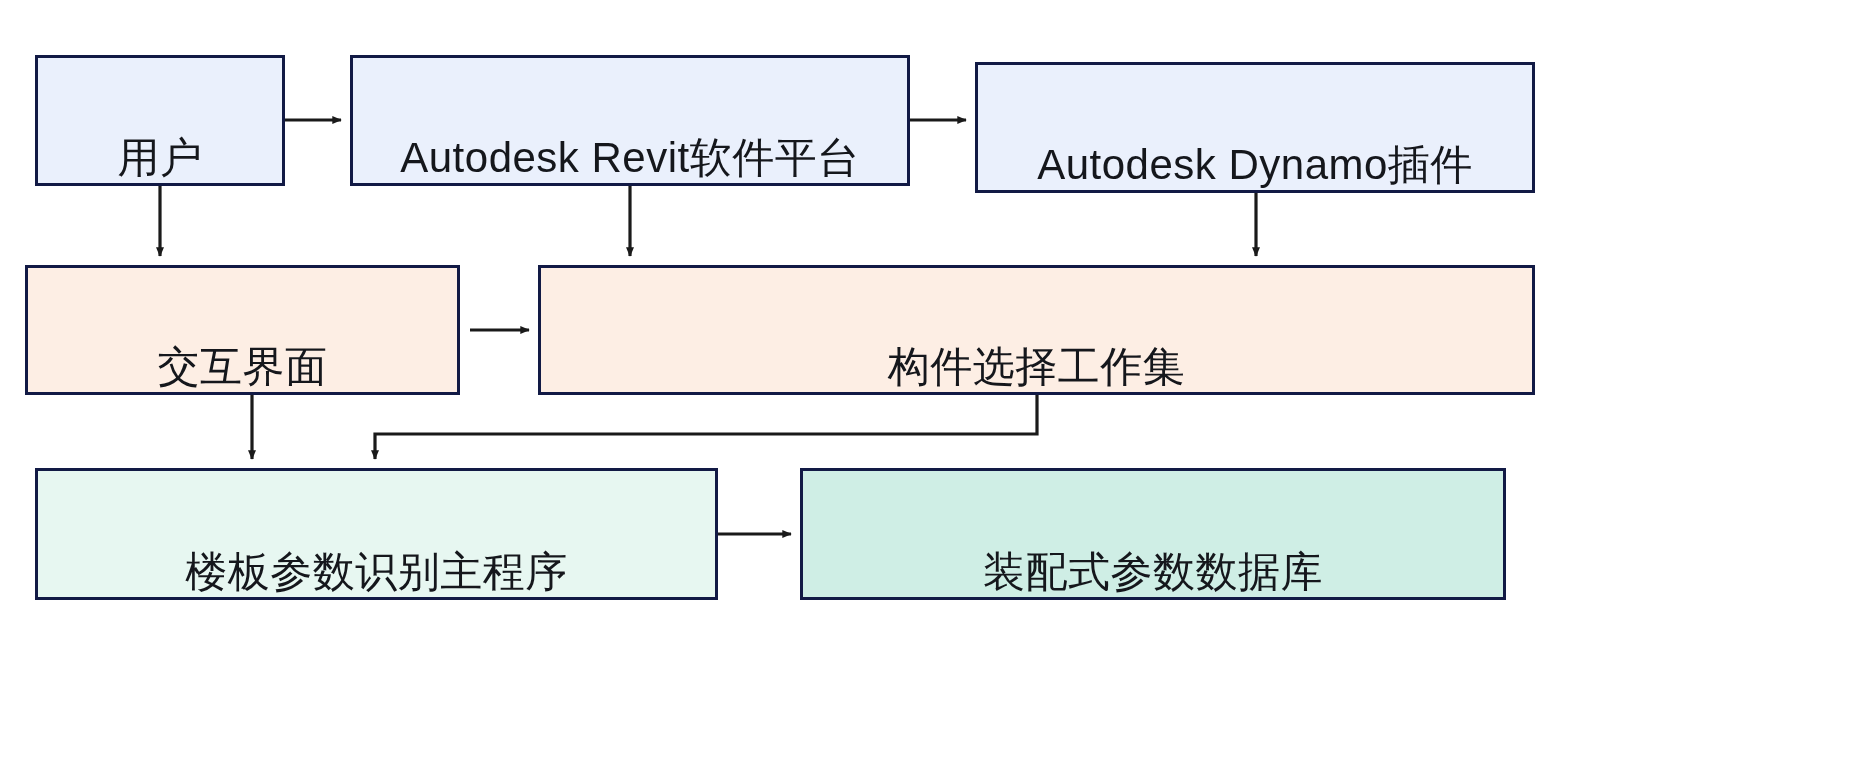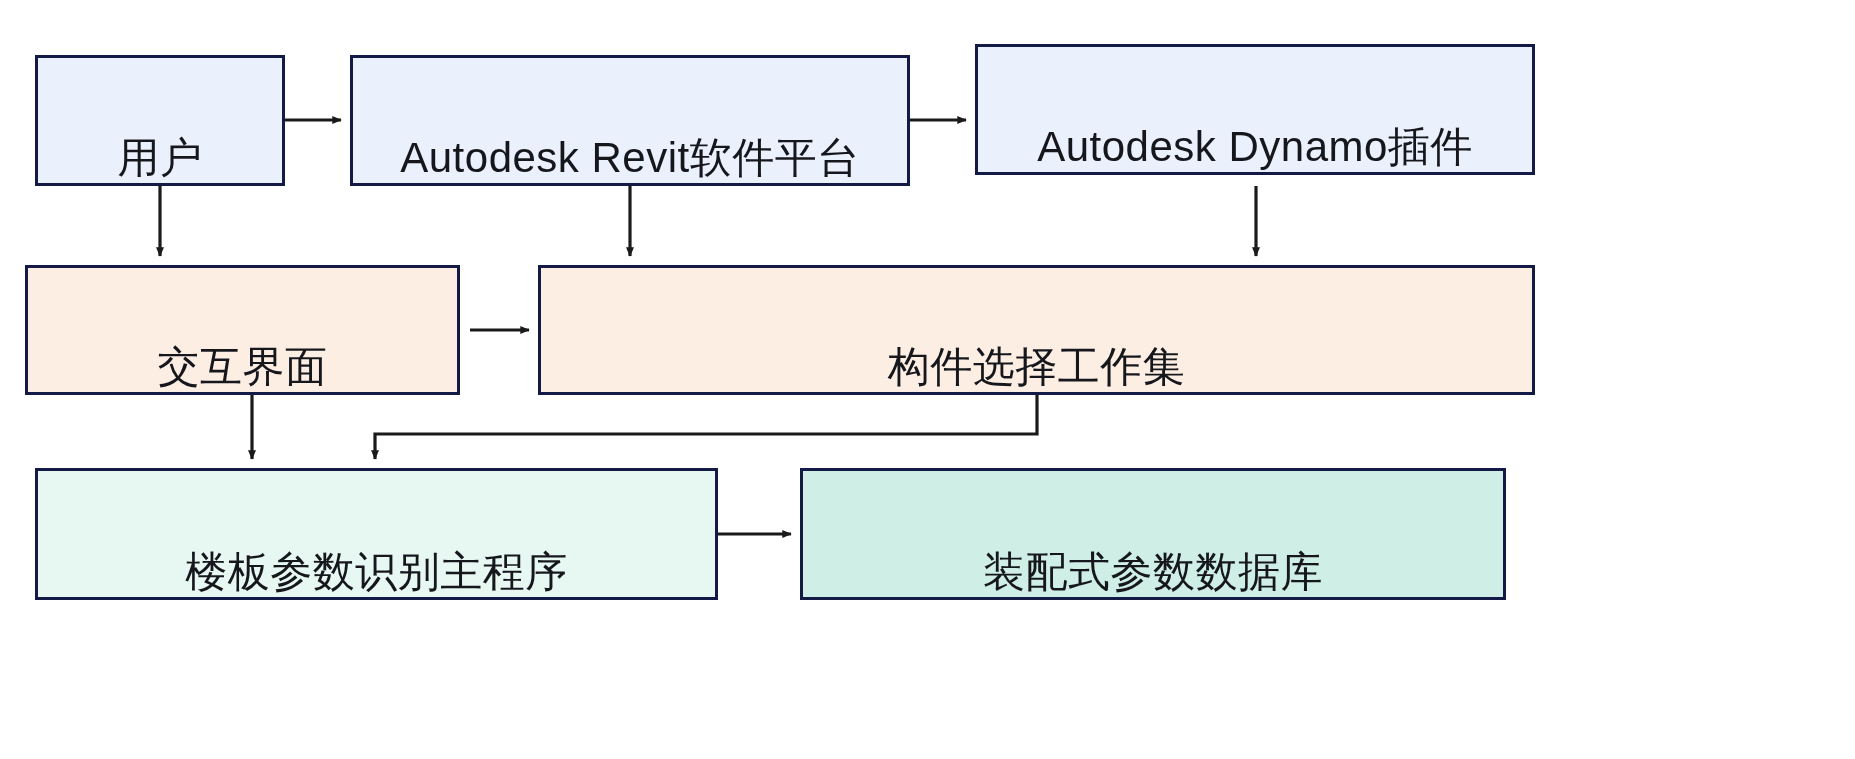--- a/index.html
+++ b/index.html
@@ -78,21 +78,21 @@
   </svg>
 
   <div class="node blue" style="left:35px; top:55px; width:250px; height:131px;">
     <span>用户</span>
   </div>
 
   <div class="node blue" style="left:350px; top:55px; width:560px; height:131px;">
     <span>Autodesk Revit软件平台</span>
   </div>
 
-  <div class="node blue" style="left:975px; top:44px; width:560px; height:131px;">
+  <div class="node blue" style="left:975px; top:62px; width:560px; height:131px;">
     <span>Autodesk Dynamo插件</span>
   </div>
 
   <div class="node peach" style="left:25px; top:265px; width:435px; height:130px;">
     <span>交互界面</span>
   </div>
 
   <div class="node peach" style="left:538px; top:265px; width:997px; height:130px;">
     <span>构件选择工作集</span>
   </div>

